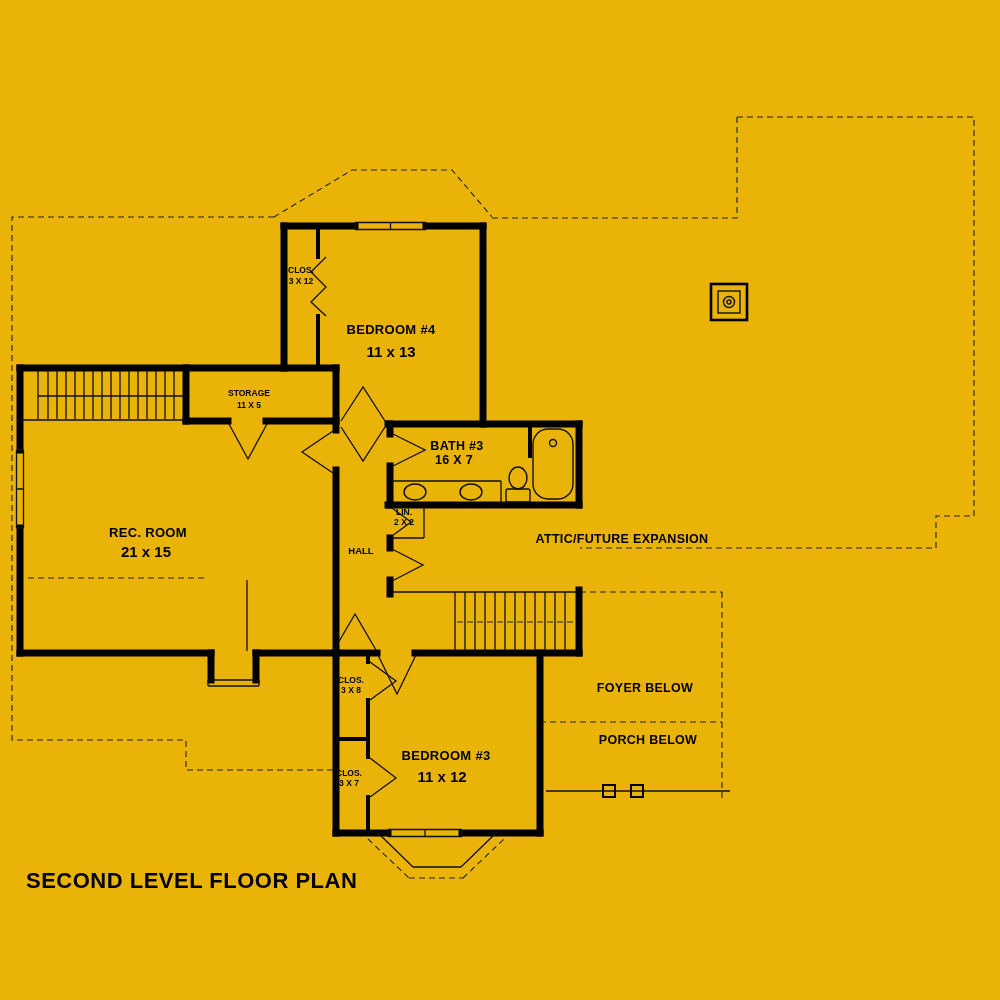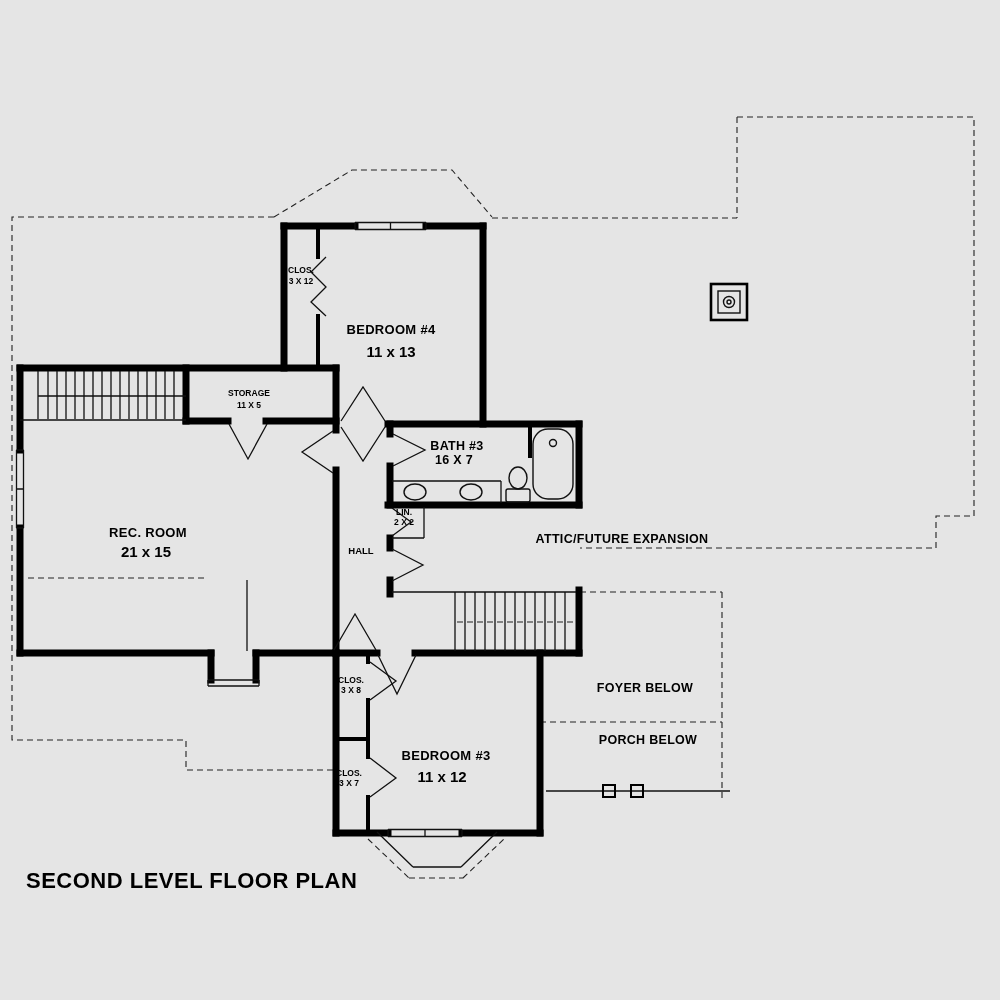--- a/index.html
+++ b/index.html
@@ -1,16 +1,16 @@
 <!DOCTYPE html>
 <html><head>
 <meta charset="utf-8">
 <style>
   html,body{margin:0;padding:0;background:#ffffff;}
-  .page{position:relative;width:1000px;height:1000px;background:#e5e5e5;overflow:hidden;}
+  .page{position:relative;width:1000px;height:1000px;background:#eab308;overflow:hidden;}
   svg{display:block;}
   text{font-family:"Liberation Sans","DejaVu Sans",sans-serif;font-weight:bold;fill:#000;}
   .lbl-name{font-size:13px;letter-spacing:.3px;}
   .lbl-dims{font-size:15px;}
   .lbl-med{font-size:12.5px;letter-spacing:.3px;}
   .lbl-xs{font-size:8.5px;}
   .lbl-hall{font-size:9.5px;}
   .plan-title{font-size:22px;font-weight:800;letter-spacing:.5px;}
   .wall{stroke:#000;stroke-width:7;stroke-linecap:square;fill:none;}
   .wall-med{stroke:#000;stroke-width:4;stroke-linecap:square;fill:none;}

